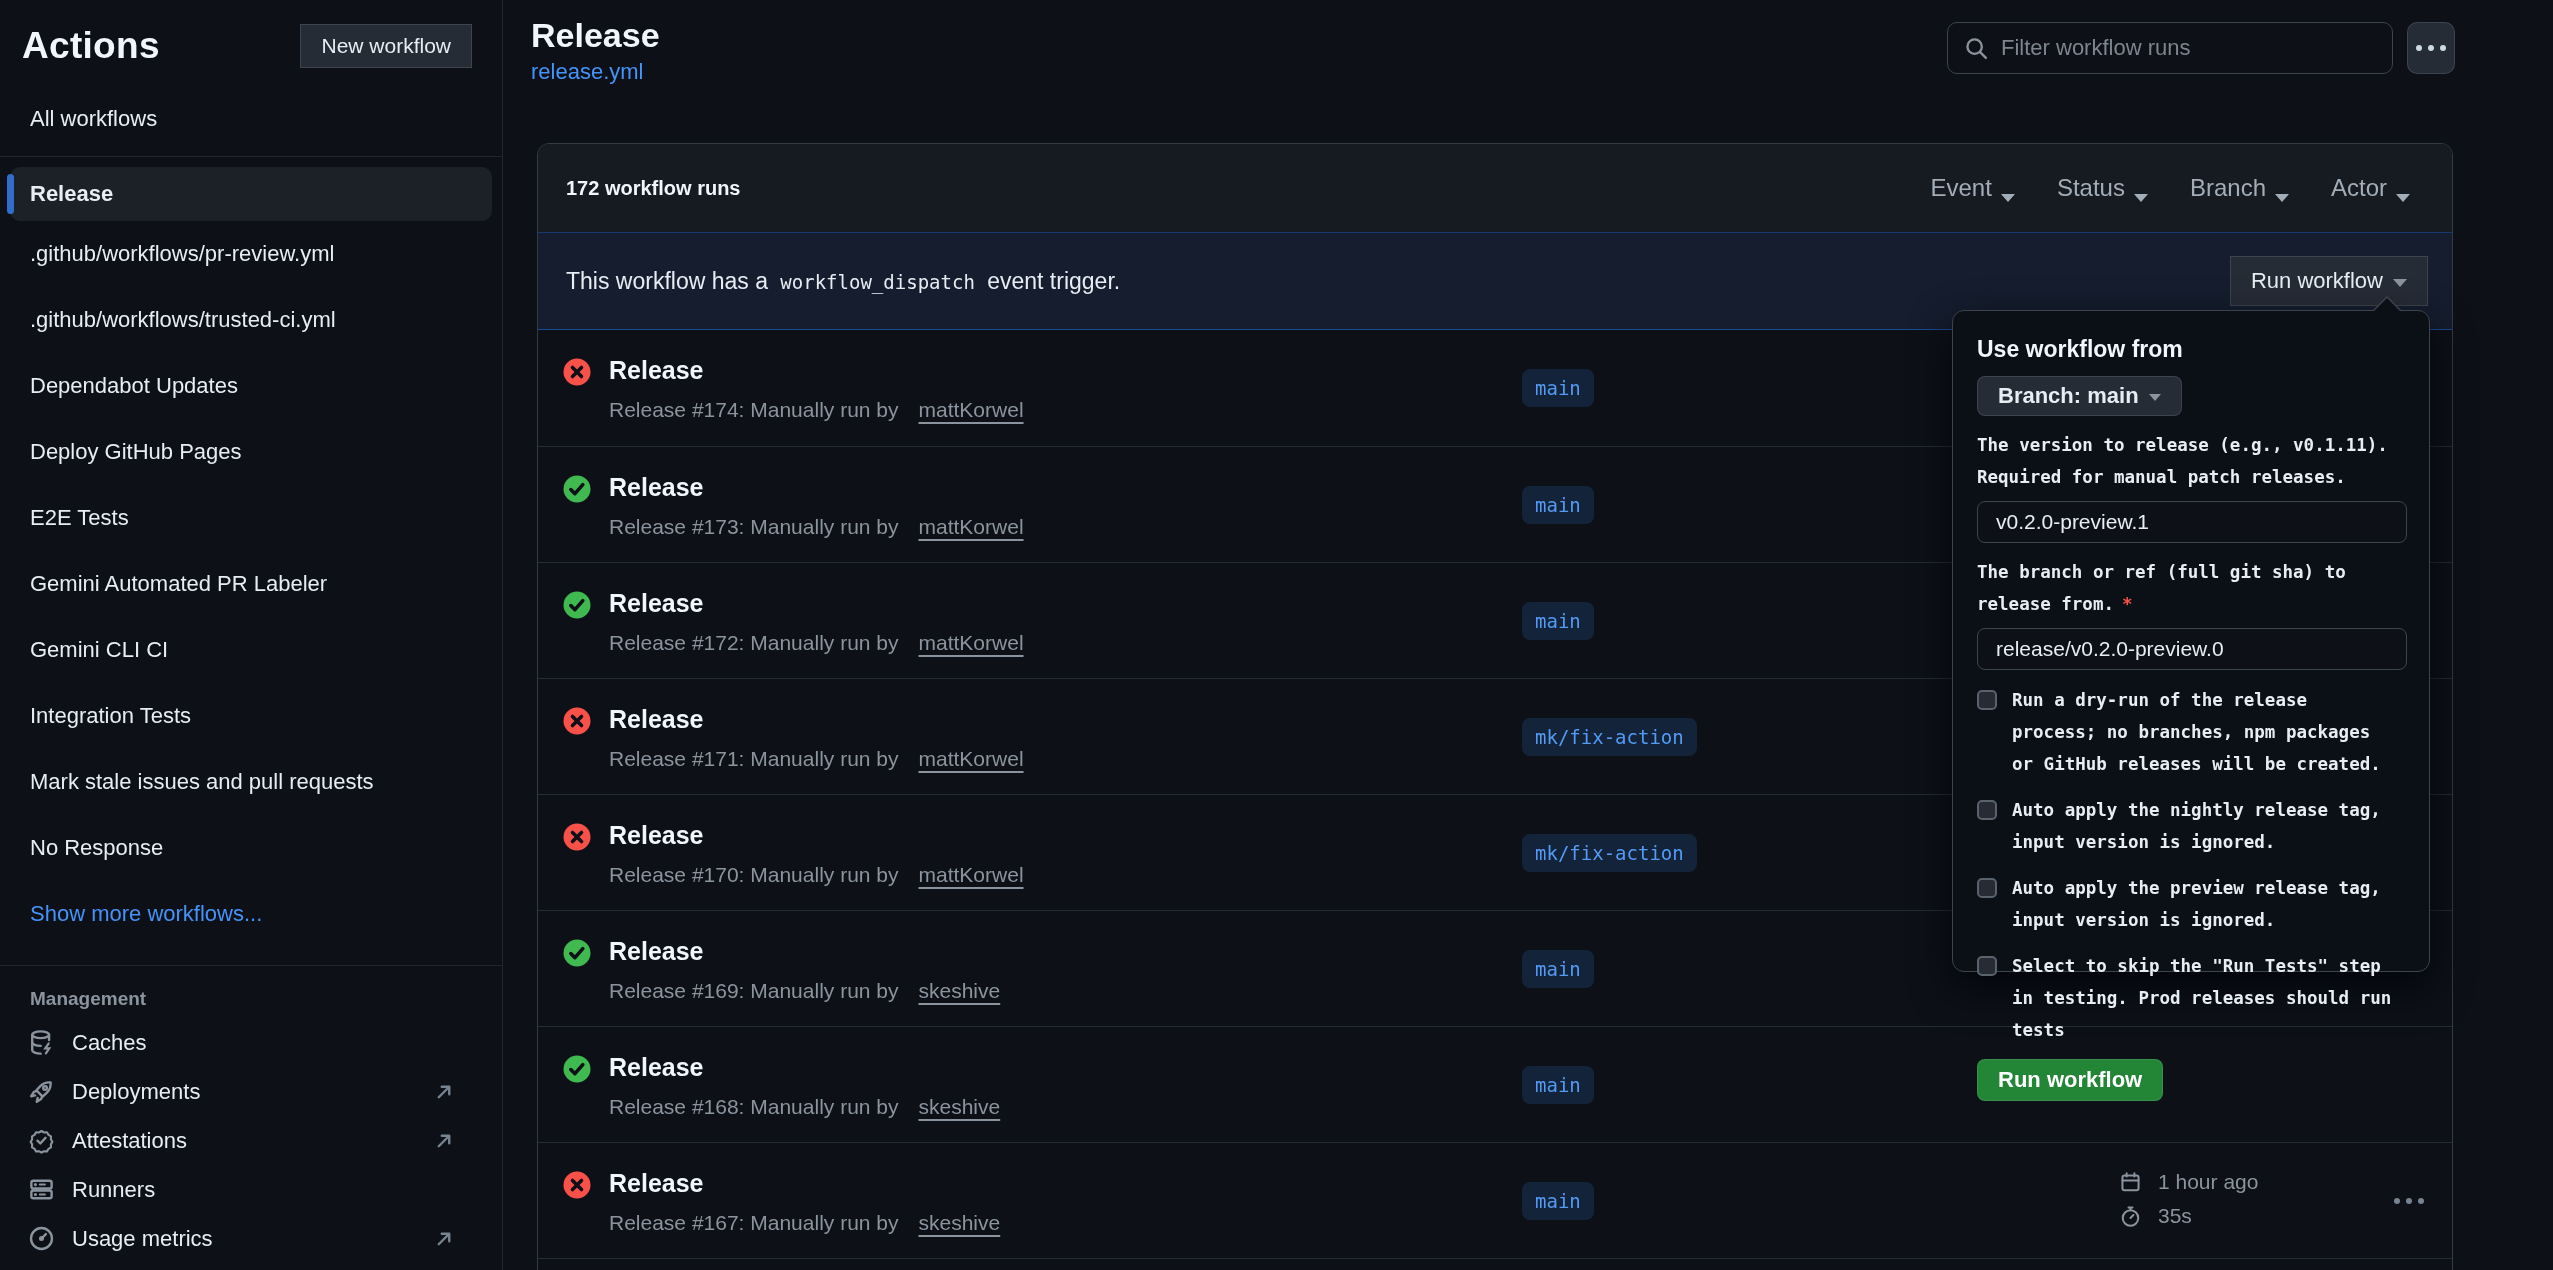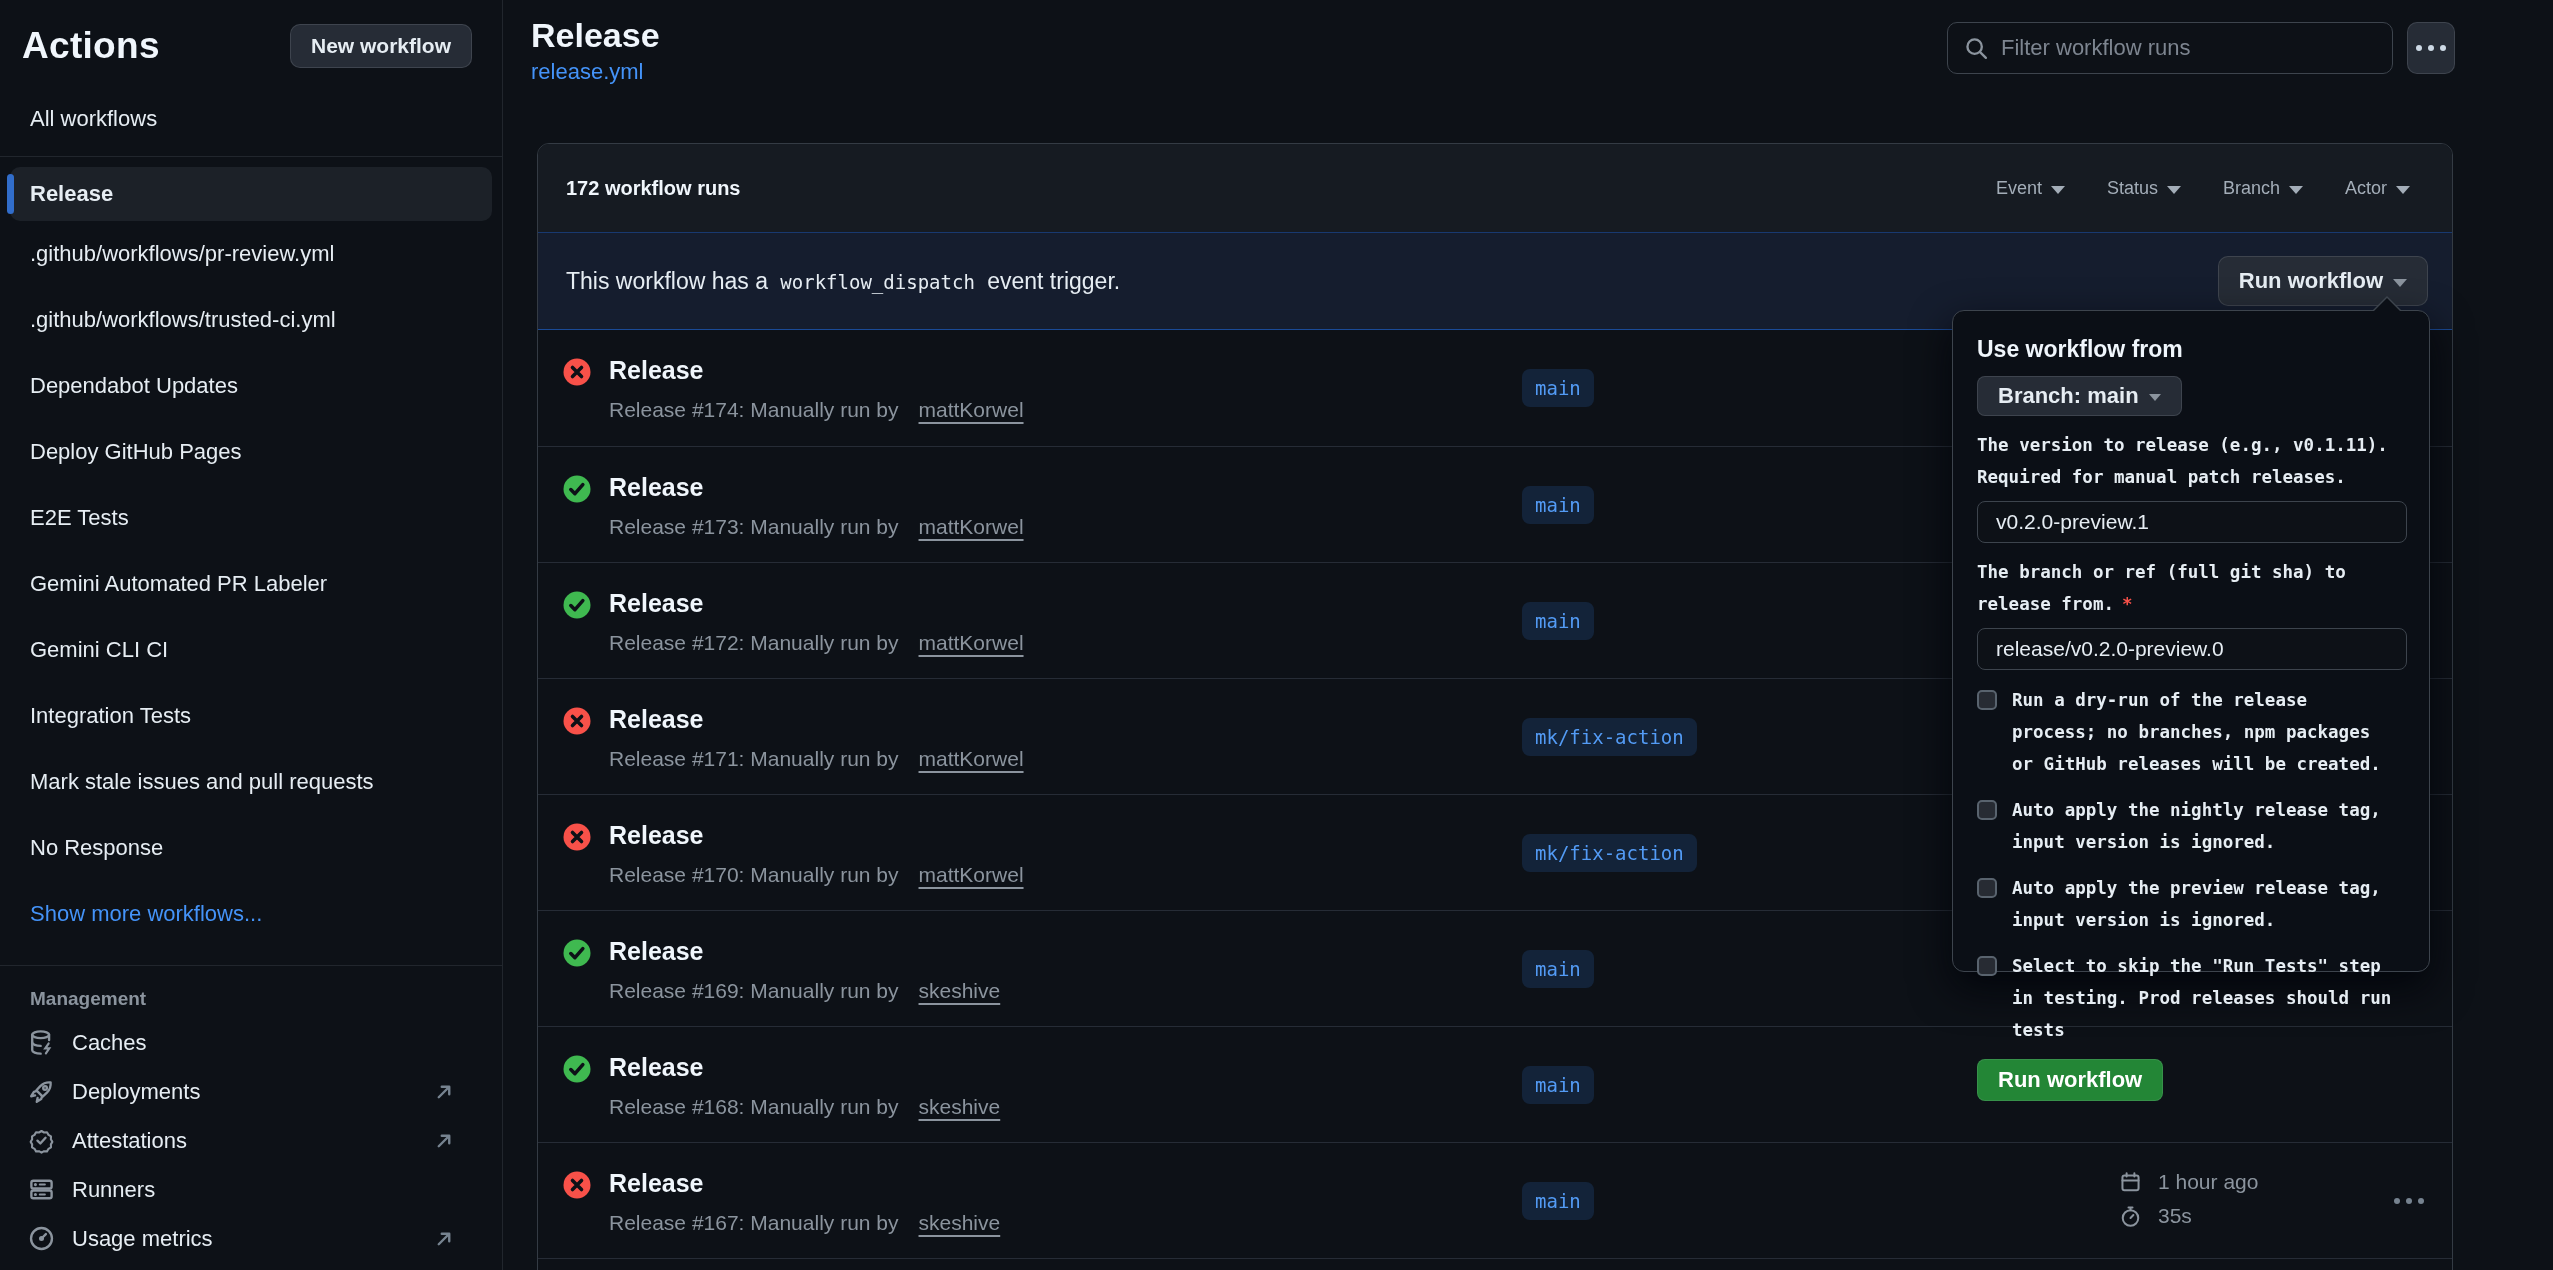--- a/index.html
+++ b/index.html
@@ -9,22 +9,22 @@
     background:#0d1117; color:#e6edf3;
     font-family:"Liberation Sans","DejaVu Sans",sans-serif;
   }
   .mono { font-family:"DejaVu Sans Mono","Liberation Mono",monospace; }
 
   
   .sidebar { position:absolute; left:0; top:0; width:503px; height:100%; border-right:1px solid #21262d; background:#0d1117; }
   .sidebar-head { display:flex; align-items:center; justify-content:space-between; padding:24px 30px 0 22px; }
   .sidebar-title { font-size:37px; font-weight:bold; color:#f0f6fc; letter-spacing:.3px; }
   .btn-secondary {
-    background:#262c36; border:1px solid rgba(240,246,252,0.12); border-radius:10px;
-    color:#e6edf3; font-size:21px; font-weight:700; height:44px; padding:0 20px;
+    background:#262c36; border:1px solid rgba(240,246,252,0.12); border-radius:0;
+    color:#e6edf3; font-size:21px; font-weight:400; height:44px; padding:0 20px;
     display:inline-flex; align-items:center; gap:10px; cursor:pointer;
     font-family:inherit;
   }
   .all-workflows { margin:28px 10px 0 10px; padding:10px 20px; font-size:22px; color:#e6edf3; border-radius:10px; cursor:pointer; }
   .side-divider { border-top:1px solid #21262d; margin-top:14px; }
   .wf-nav { padding:10px 10px 0 10px; }
   .wf-item { position:relative; padding:20px 20px; font-size:22px; color:#e6edf3; border-radius:10px; cursor:pointer; white-space:nowrap; }
   .wf-item.selected { background:#1c2128; font-weight:600; padding:14px 20px; }
   .wf-item.selected .active-bar {
     position:absolute; left:-3px; top:7px; bottom:7px; width:7px; border-radius:4px; background:#316dca;
@@ -63,21 +63,21 @@
   .runs-panel {
     position:absolute; left:34px; top:143px; width:1916px; height:1160px;
     border:1px solid #343b44; border-radius:12px 12px 0 0; background:#0d1117; overflow:hidden;
   }
   .runs-header {
     height:88px; background:#161b22; display:flex; align-items:center; justify-content:space-between;
     padding:0 42px 0 28px;
   }
   .runs-count { font-size:20px; font-weight:bold; color:#f0f6fc; }
   .filters { display:flex; gap:42px; }
-  .filter { display:flex; align-items:center; gap:9px; font-size:18px; color:#a3adb8; cursor:pointer; }
+  .filter { display:flex; align-items:flex-end; gap:9px; font-size:24px; color:#a3adb8; cursor:pointer; }
   .caret { width:0; height:0; border-left:7px solid transparent; border-right:7px solid transparent; border-top:8px solid currentColor; margin-top:3px; }
 
   .dispatch-banner {
     height:98px; background:#151d2e;
     border-top:1px solid rgba(31,111,235,0.35); border-bottom:1px solid rgba(31,111,235,0.55);
     display:flex; align-items:center; justify-content:space-between; padding:0 24px 0 28px;
   }
   .dispatch-text { font-size:23px; color:#e6edf3; }
   .dispatch-text .code { font-size:19px; color:#e6edf3; padding:0 6px; }
   .run-workflow-toggle { height:50px; font-size:22px; }

